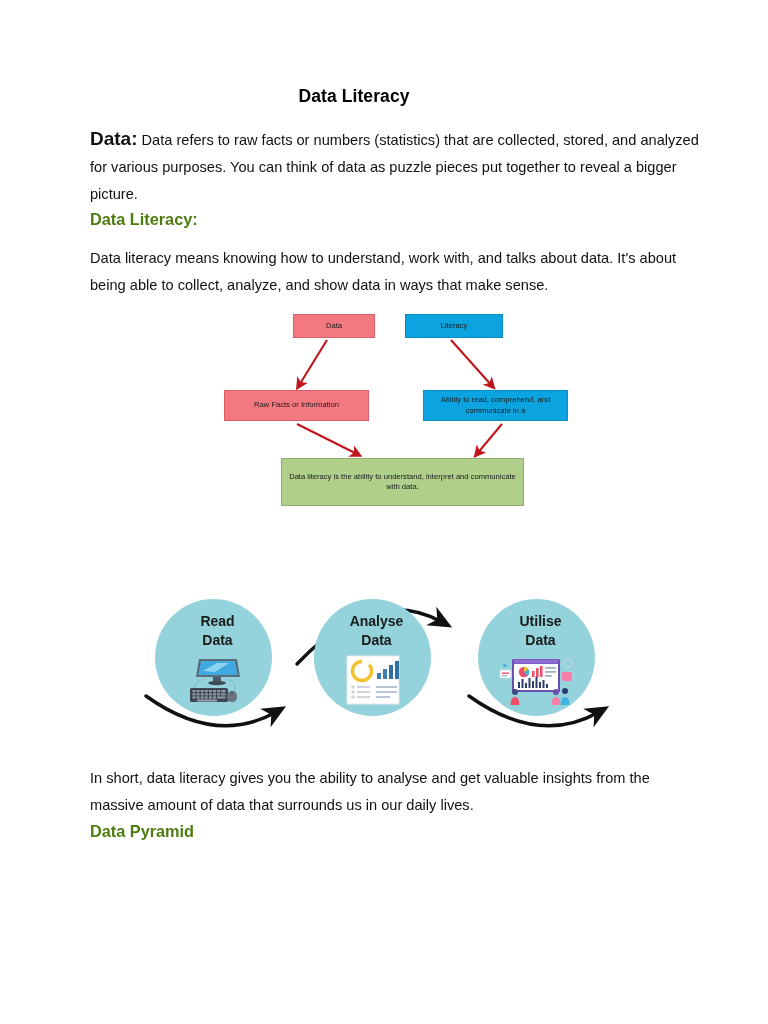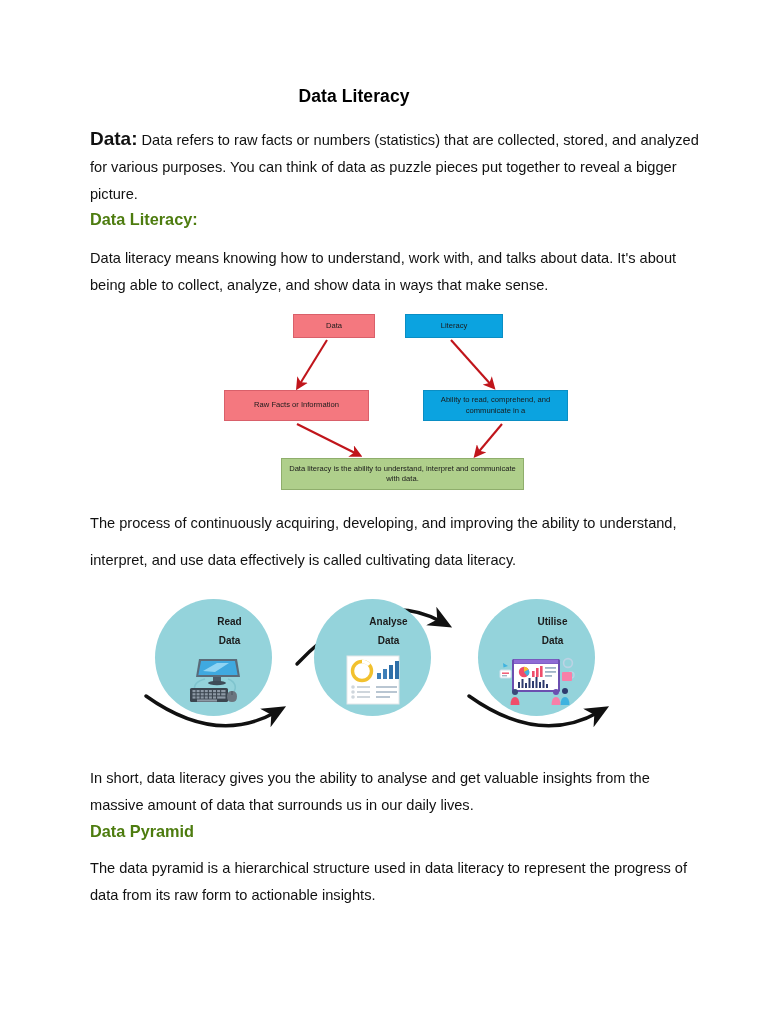--- a/index.html
+++ b/index.html
@@ -83,21 +83,21 @@
     padding: 2px 4px;
   }
   .node-red   { background: #F4787F; border: 1px solid #d9606a; }
   .node-blue  { background: #0BA3E0; border: 1px solid #0a8ec4; }
   .node-green { background: #AFCF8B; border: 1px solid #8fae6c; }
 
   .n-data      { left: 88px;  top: 9px;   width: 82px;  height: 24px; }
   .n-literacy  { left: 200px; top: 9px;   width: 98px;  height: 24px; }
   .n-rawfacts  { left: 19px;  top: 85px;  width: 145px; height: 31px; }
   .n-ability   { left: 218px; top: 85px;  width: 145px; height: 31px; }
-  .n-summary   { left: 76px;  top: 153px; width: 243px; height: 32px; }
+  .n-summary   { left: 76px;  top: 153px; width: 243px; height: 48px; }
 
   
   .cycle {
     position: absolute;
     left: 130px;
     top: 578px;
     width: 510px;
     height: 165px;
   }
   .cycle svg.arcs {
@@ -113,24 +113,24 @@
     background: #94D3DB;
     top: 21px;
   }
   .c1 { left: 25px; }
   .c2 { left: 184px; }
   .c3 { left: 348px; }
 
   .circle-label {
     position: absolute;
     top: 13px;
-    left: 16px;
+    left: 4px;
     width: 100%;
     text-align: center;
-    font-size: 10px;
+    font-size: 14px;
     font-weight: bold;
     line-height: 19px;
     color: #1b1b1b;
     pointer-events: none;
   }
   .circle-art {
     position: absolute;
     left: 50%;
     transform: translateX(-50%);
     top: 56px;
@@ -171,21 +171,20 @@
       <path d="M297,119 L271,150" stroke="#C0151B" stroke-width="2.1" fill="none" marker-end="url(#ah)"></path>
     </svg>
 
     <div class="node node-red n-data">Data</div>
     <div class="node node-blue n-literacy">Literacy</div>
     <div class="node node-blue n-ability">Ability to read, comprehend, and communicate in  a</div>
     <div class="node node-red n-rawfacts">Raw Facts or Information</div>
     <div class="node node-green n-summary">Data literacy is the ability to understand, interpret and communicate with data.</div>
   </div>
 
-  <div class="para para-loose" style="top:505px;">The process of continuously acquiring, developing, and improving the ability to understand, interpret, and use data effectively is called cultivating data literacy.</div>
 
   <div class="cycle">
     <svg class="arcs" width="510" height="165" viewBox="0 0 510 165">
       <defs>
         <marker id="bh" markerWidth="7" markerHeight="7" refX="3.6" refY="3.5" orient="auto">
           <path d="M0,0.4 L7,3.5 L0,6.6 L2,3.5 Z" fill="#111111"></path>
         </marker>
       </defs>
 
       <path d="M16,118 Q86,168 146,134" stroke="#111111" stroke-width="3.4" fill="none" stroke-linecap="round" marker-end="url(#bh)"></path>
@@ -331,15 +330,14 @@
           </g>
         </svg>
       </div>
     </div>
   </div>
 
   <div class="para" style="top:765px;">In short, data literacy gives you the ability to analyse and get valuable insights from the massive amount of data that surrounds us in our daily lives.</div>
 
   <div class="heading" style="top:822px;">Data Pyramid</div>
 
-  <div class="para" style="top:855px;">The data pyramid is a hierarchical structure used in data literacy to represent the progress of data from its raw form to actionable insights.</div>
 
 </div>
 
 </body></html>

